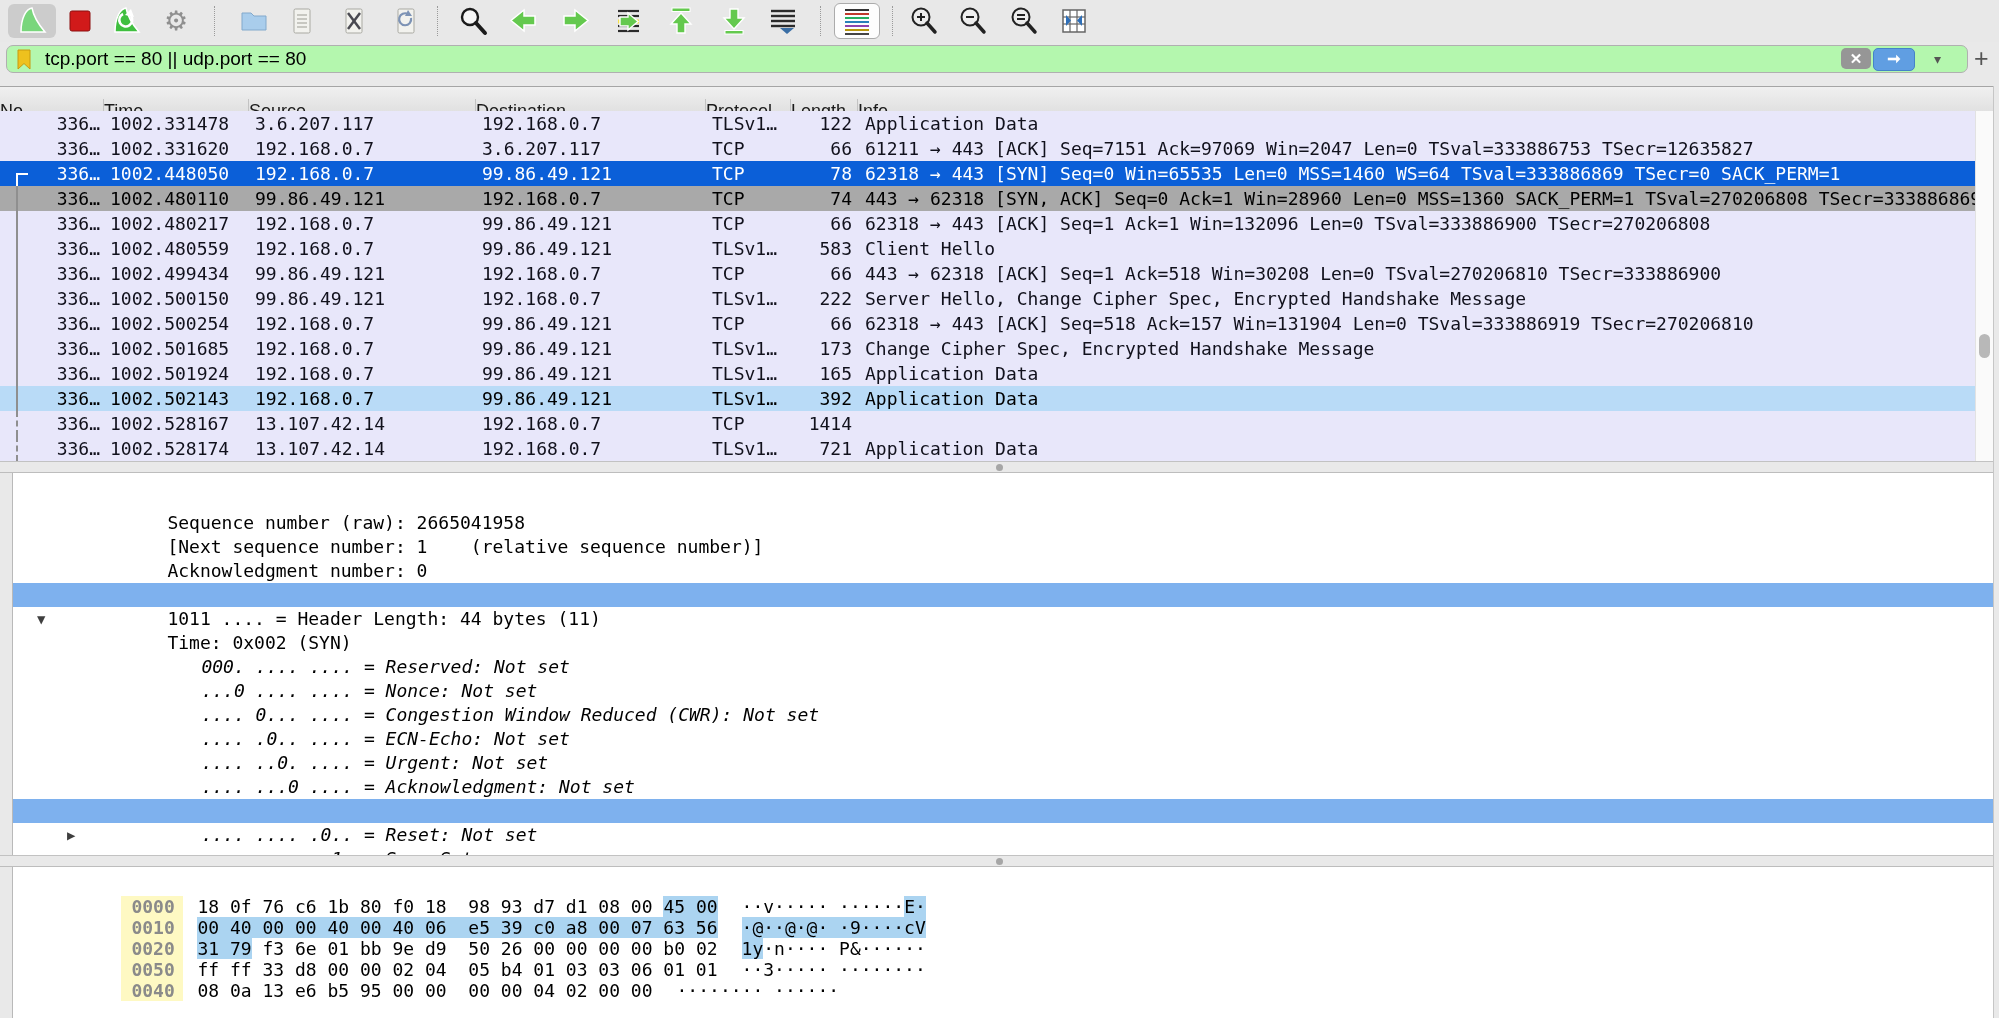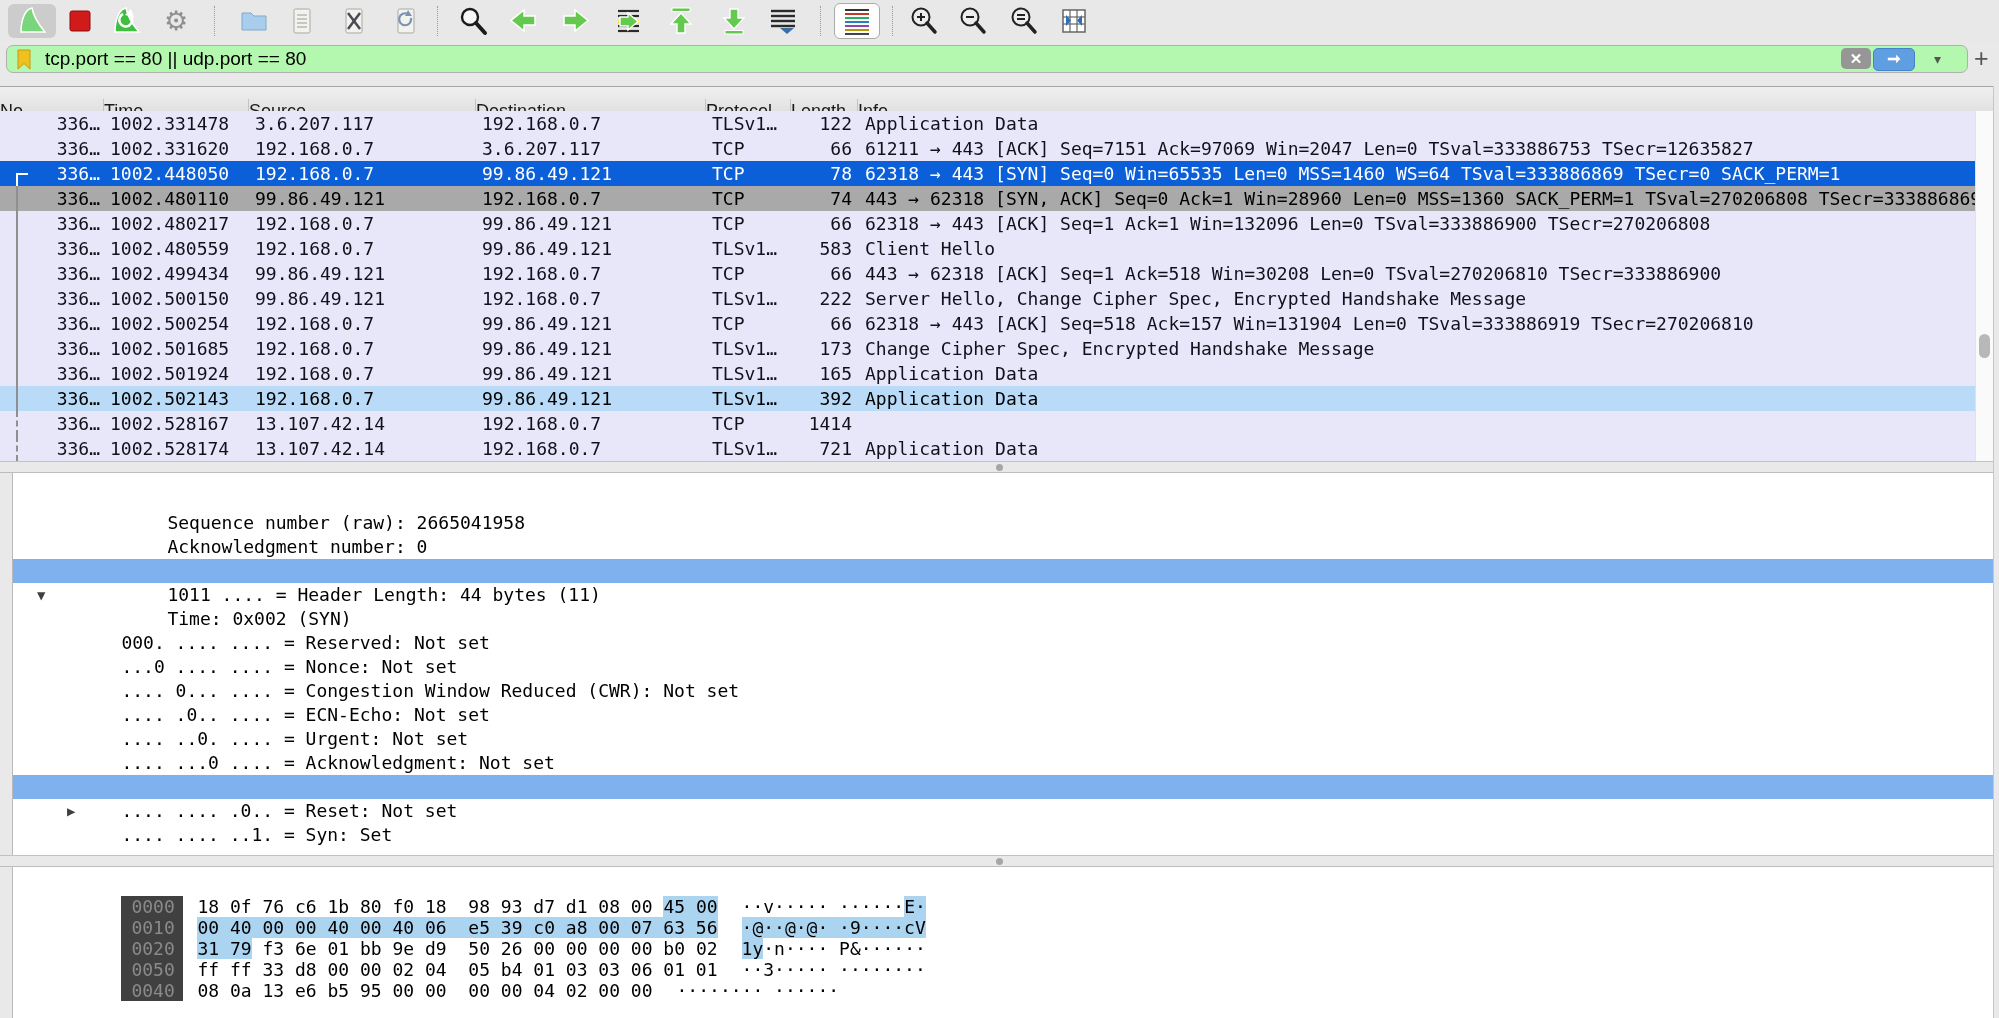--- a/index.html
+++ b/index.html
@@ -66,31 +66,31 @@
   .dimple{position:absolute;left:996px;top:2px;width:7px;height:7px;border-radius:50%;background:#a6a6a6;}
 
   
   #details-pane{position:absolute;left:12px;top:473px;width:1981px;height:382px;background:#fff;
     border-left:1px solid #b9b9b9;overflow:hidden;}
   #details-inner{margin-top:-10px;}
   .dline{position:relative;height:24px;line-height:24px;white-space:pre;color:#000;
     font-family:"DejaVu Sans Mono",monospace;font-size:18px;}
   .dline.hl{background:#7eb1ee;}
   .dline.ind1{padding-left:46px;}
-  .dline.ind2{}
+  .dline.ind2{padding-left:80px;font-style:italic;}
   .dline .arrow{position:absolute;font-size:14px;color:#3f3f3f;}
   .dline.ind1 .arrow{left:24px;}
   .dline.ind2 .arrow{left:54px;}
 
   
   #hex-pane{position:absolute;left:12px;top:867px;width:1981px;height:151px;background:#fff;
     border-left:1px solid #b9b9b9;overflow:hidden;}
   #hex-rows{margin-top:8px;}
   .hrow{height:21px;line-height:21px;white-space:pre;font-family:"DejaVu Sans Mono",monospace;font-size:18px;color:#000;}
-  .hoff{display:inline-block;width:52px;padding-left:10px;background:#404040;color:#8a8a8a;}
+  .hoff{display:inline-block;width:52px;padding-left:10px;background:#fef9c3;color:#8a8a8a;font-weight:bold;}
   .hbytes{margin-left:14px;margin-top:40px;}
   .hascii{margin-left:24px;}
   .hl{background:#abd4f1;}
 
   #right-edge{position:absolute;left:1993px;top:86px;width:6px;height:932px;background:#e9e9e9;
     border-left:1px solid #c6c6c6;box-sizing:border-box;}
   svg{display:block;}
 </style>
 </head>
 <body>
@@ -480,20 +480,24 @@
   </div>
 
   <div id="details-pane">
     <div id="details-inner">
 
         <div class="dline ind1">
           <span class="arrow"></span>
           <span class="dtext">Sequence number (raw): 2665041958</span>
         </div>
 
+        <div class="dline ind1">
+          <span class="arrow"></span>
+          <span class="dtext">[Next sequence number: 1    (relative sequence number)]</span>
+        </div>
 
         <div class="dline ind1">
           <span class="arrow"></span>
           <span class="dtext">Acknowledgment number: 0</span>
         </div>
 
         <div class="dline ind1">
           <span class="arrow"></span>
           <span class="dtext">Acknowledgment number (raw): 0</span>
         </div>

